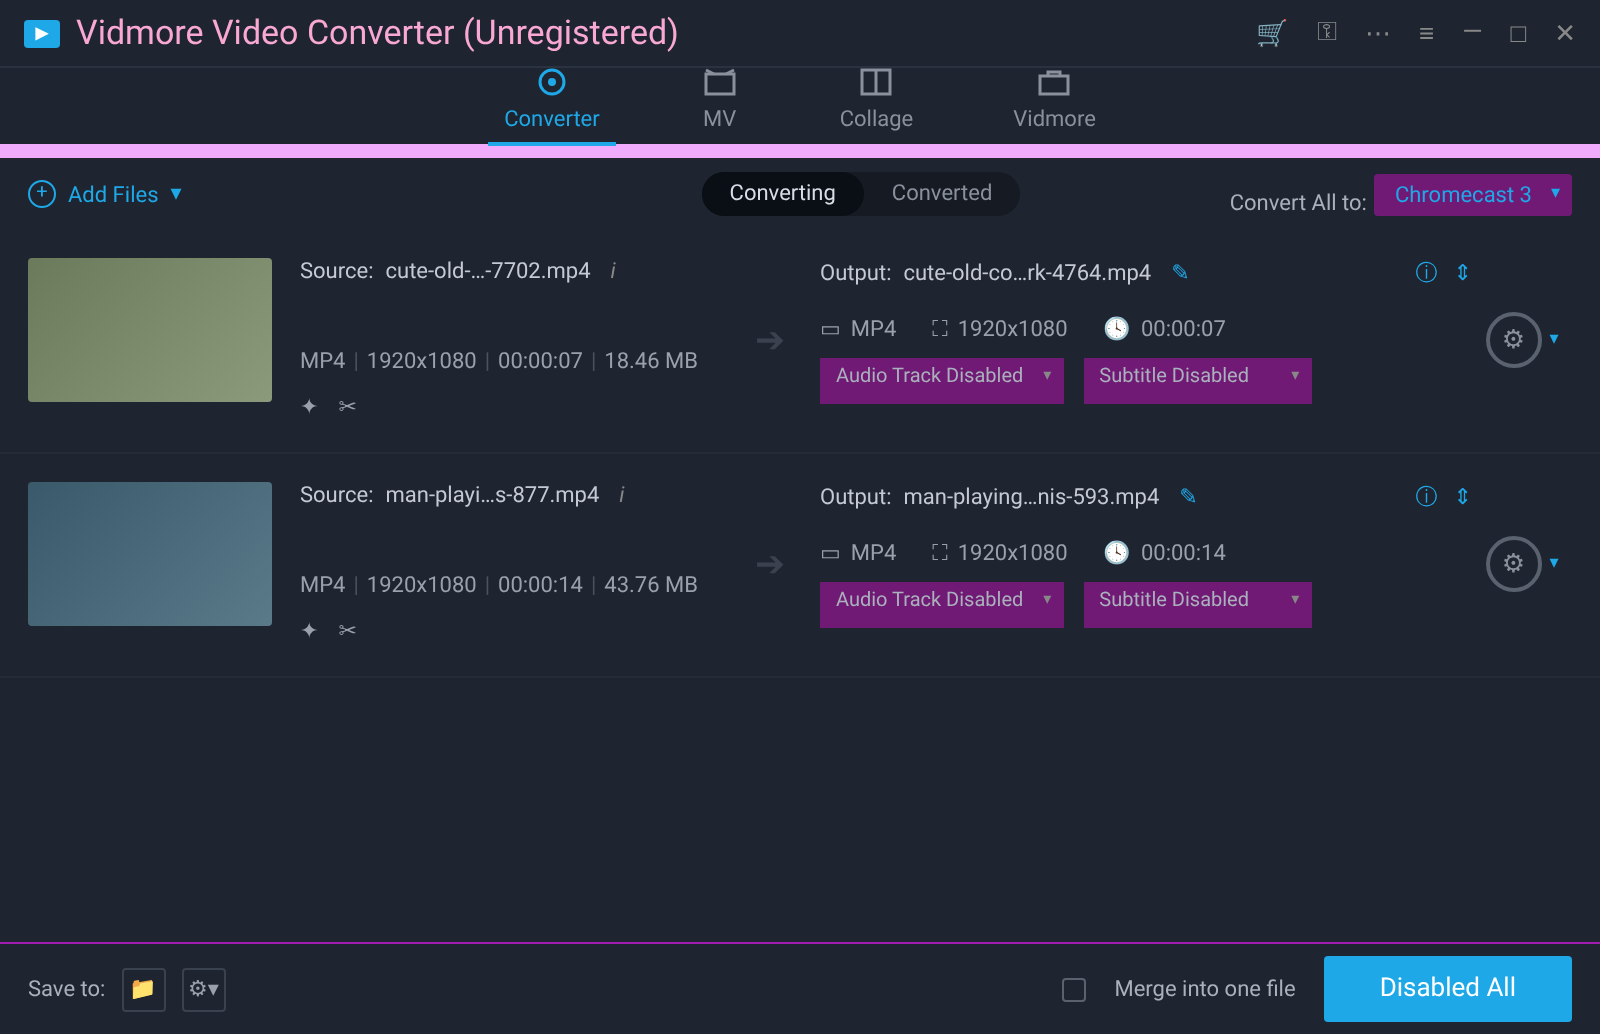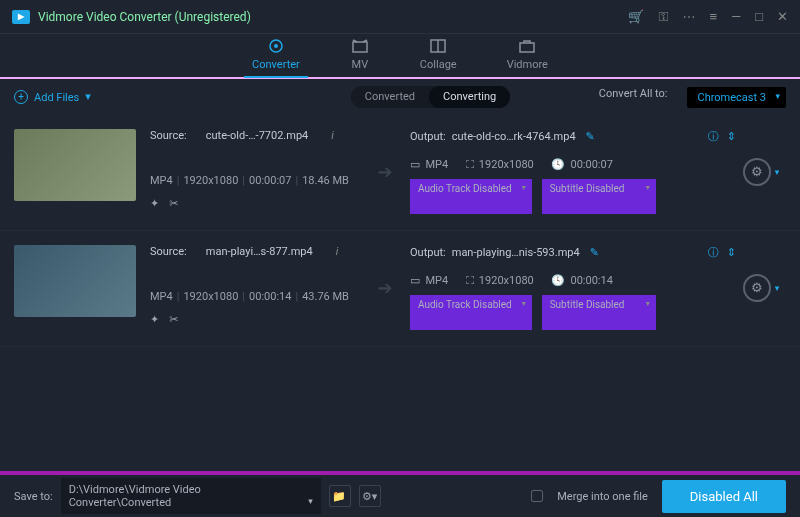--- a/index.html
+++ b/index.html
@@ -1,61 +1,61 @@
 <!DOCTYPE html>
 <html><head>
 <meta charset="utf-8">
 <style>
 *{margin:0;padding:0;box-sizing:border-box;font-family:-apple-system,BlinkMacSystemFont,"Segoe UI",Roboto,sans-serif}
 body{width:800px;height:517px;background:#1e2530;color:#aab0bc;font-size:11px;overflow:hidden;position:relative}
 .titlebar{height:34px;display:flex;align-items:center;padding:0 12px;border-bottom:1px solid #2a3240}
 .logo{width:18px;height:14px;background:#1fa8e8;border-radius:2px;margin-right:8px;display:flex;align-items:center;justify-content:center;color:#fff;font-size:8px;font-weight:bold}
-.title{font-size:12px;color:#86efac}
+.title{font-size:17px;color:#f9a8d4}
 .titlebar-right{margin-left:auto;display:flex;gap:14px;align-items:center}
 .titlebar-right span{cursor:pointer;color:#888;font-size:13px}
-.tabs{height:45px;display:flex;justify-content:center;align-items:flex-end;gap:50px;border-bottom:2px solid #f0abfc}
+.tabs{height:45px;display:flex;justify-content:center;align-items:flex-end;gap:50px;border-bottom:7px solid #f0abfc}
 .tab{display:flex;flex-direction:column;align-items:center;gap:4px;padding-bottom:6px;cursor:pointer;position:relative}
 .tab-icon{width:20px;height:16px;display:flex;align-items:center;justify-content:center}
 .tab-label{font-size:11px;color:#8a909c}
 .tab.active .tab-label{color:#1fa8e8}
 .tab.active::after{content:"";position:absolute;bottom:-1px;left:-8px;right:-8px;height:2px;background:#1fa8e8}
 .toolbar{height:36px;display:flex;align-items:center;padding:0 14px}
 .add-btn{display:flex;align-items:center;gap:6px;color:#1fa8e8;cursor:pointer;font-size:11px}
 .plus-circle{width:14px;height:14px;border:1.5px solid #1fa8e8;border-radius:50%;display:flex;align-items:center;justify-content:center;font-size:10px;line-height:1}
 .chev{transform:translateY(-1px)}
 .pill-group{margin-left:260px;display:flex;background:#151a23;border-radius:12px;height:22px;align-items:center}
 .pill{padding:0 14px;font-size:11px;color:#8a909c;cursor:pointer;line-height:22px}
 .pill.active{background:#0a0e15;border-radius:12px;color:#d8dde7}
-.convert-all{margin-left:auto;display:flex;align-items:flex-start;gap:20px;font-size:11px}
-.convert-all-select{background:#000000;padding:4px 20px 4px 10px;border-radius:2px;color:#1fa8e8;position:relative;cursor:pointer}
+.convert-all{margin-left:auto;display:flex;align-items:flex-end;gap:4px;font-size:11px}
+.convert-all-select{background:#701a75;padding:4px 20px 4px 10px;border-radius:2px;color:#1fa8e8;position:relative;cursor:pointer}
 .convert-all-select::after{content:"▾";position:absolute;right:6px;color:#1fa8e8;font-size:9px}
 .items{height:356px;overflow:auto}
 .item{display:flex;padding:14px 14px 16px;border-bottom:1px solid #252c38}
 .thumb{width:122px;height:72px;background:#4a5a4a;border-radius:2px;flex-shrink:0;background-size:cover;background-position:center}
 .src-col{width:232px;padding-left:14px;display:flex;flex-direction:column}
-.src-line{display:flex;align-items:center;gap:19px;font-size:11px;color:#c4c9d4}
+.src-line{display:flex;align-items:center;gap:6px;font-size:11px;color:#c4c9d4}
 .info-i{font-style:italic;color:#888;cursor:pointer;margin-left:4px}
 .meta{margin-top:32px;font-size:11px;color:#9aa0ac}
 .meta span.sep{color:#4a5260;margin:0 4px}
 .tool-icons{margin-top:10px;display:flex;gap:10px;color:#9aa0ac}
 .tool-icons span{cursor:pointer}
 .arrow-col{width:34px;display:flex;align-items:center;justify-content:center;color:#3a424f;font-size:18px}
 .out-col{flex:1;padding-left:8px;display:flex;flex-direction:column}
 .out-line{display:flex;align-items:center;gap:6px;font-size:11px;color:#c4c9d4}
 .out-side{margin-left:auto;display:flex;gap:8px;align-items:center;color:#1fa8e8}
 .out-side span{cursor:pointer}
 .out-meta{margin-top:14px;display:flex;gap:18px;font-size:11px;color:#9aa0ac;align-items:center}
 .out-meta .m{display:flex;align-items:center;gap:5px}
 .selects{margin-top:8px;display:flex;gap:10px}
-.sel{background:#6d28d9;padding:4px 20px 20px 8px;font-size:10px;color:#aab0bc;position:relative;cursor:pointer;min-width:114px}
+.sel{background:#701a75;padding:4px 20px 8px 8px;font-size:10px;color:#aab0bc;position:relative;cursor:pointer;min-width:114px}
 .sel::after{content:"▾";position:absolute;right:6px;font-size:8px;color:#888}
 .badge-col{width:50px;display:flex;align-items:center;justify-content:center}
 .gear-badge{width:28px;height:28px;border:2px solid #5a6270;border-radius:50%;display:flex;align-items:center;justify-content:center;color:#8a909c;font-size:13px}
 .badge-chev{color:#1fa8e8;font-size:9px;margin-left:4px;cursor:pointer}
-.bottombar{position:absolute;bottom:0;left:0;right:0;height:46px;background:#1e2530;display:flex;align-items:center;padding:15px 14px;border-top:4px solid #a21caf}
+.bottombar{position:absolute;bottom:0;left:0;right:0;height:46px;background:#1e2530;display:flex;align-items:center;padding:15px 14px;border-top:1px solid #a21caf}
 .save-select{background:#151a23;padding:5px 24px 5px 8px;font-size:11px;color:#aab0bc;width:260px;position:relative;cursor:pointer;margin-left:8px}
 .save-select::after{content:"▾";position:absolute;right:8px;font-size:9px}
 .folder-icon,.settings-icon{width:22px;height:22px;border:1px solid #3a424f;border-radius:2px;display:flex;align-items:center;justify-content:center;margin-left:8px;cursor:pointer;color:#9aa0ac;font-size:11px}
 .merge{margin-left:auto;display:flex;align-items:center;gap:14px;margin-right:14px}
 .checkbox{width:12px;height:12px;border:1px solid #5a6270;border-radius:2px;cursor:pointer}
 .convert-btn{background:#1fa8e8;color:#fff;padding:9px 28px;font-size:13px;border:none;cursor:pointer;border-radius:2px}
 .edit-pen{color:#1fa8e8;cursor:pointer;margin-left:4px}
 </style>
 </head>
 <body>
@@ -113,22 +113,22 @@
   </div>
 </div>
 
 <div class="toolbar">
   <div class="add-btn">
     <div class="plus-circle">+</div>
     <span>Add Files</span>
     <span class="chev">▾</span>
   </div>
   <div class="pill-group">
+    <div class="pill active">Converting</div>
     <div class="pill">Converted</div>
-    <div class="pill active">Converting</div>
   </div>
   <div class="convert-all">
     <span>Convert All to:</span>
     <div class="convert-all-select">Chromecast 3</div>
   </div>
 </div>
 
 <div class="items">
   <div class="item">
     <div class="thumb" style="background:linear-gradient(135deg,#6b7a5a,#8a9a7a)"></div>
@@ -230,21 +230,20 @@
     </div>
     <div class="badge-col">
       <div class="gear-badge">⚙</div>
       <span class="badge-chev">▾</span>
     </div>
   </div>
 </div>
 
 <div class="bottombar">
   <span>Save to:</span>
-  <div class="save-select">D:\Vidmore\Vidmore Video Converter\Converted</div>
   <div class="folder-icon">📁</div>
   <div class="settings-icon">⚙▾</div>
   <div class="merge">
     <div class="checkbox"></div>
     <span>Merge into one file</span>
   </div>
   <button class="convert-btn">Disabled All</button>
 </div>
 
 </body></html>

